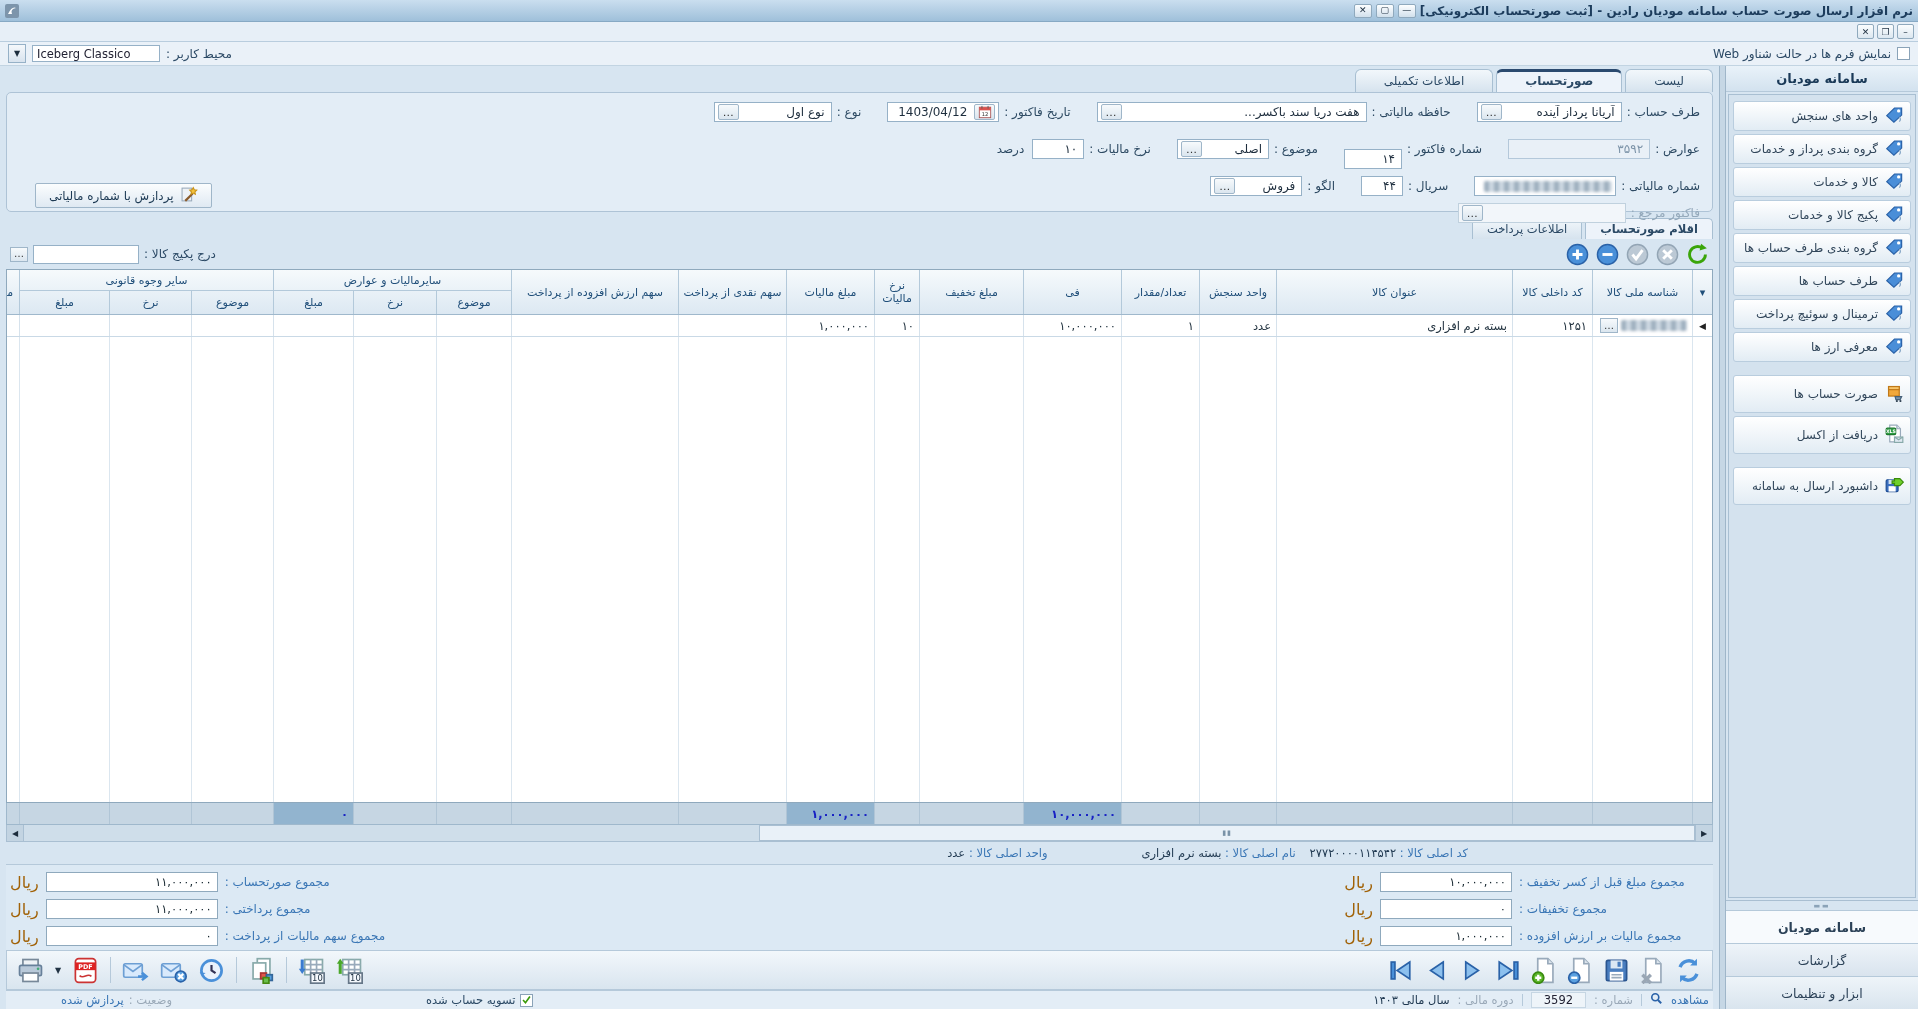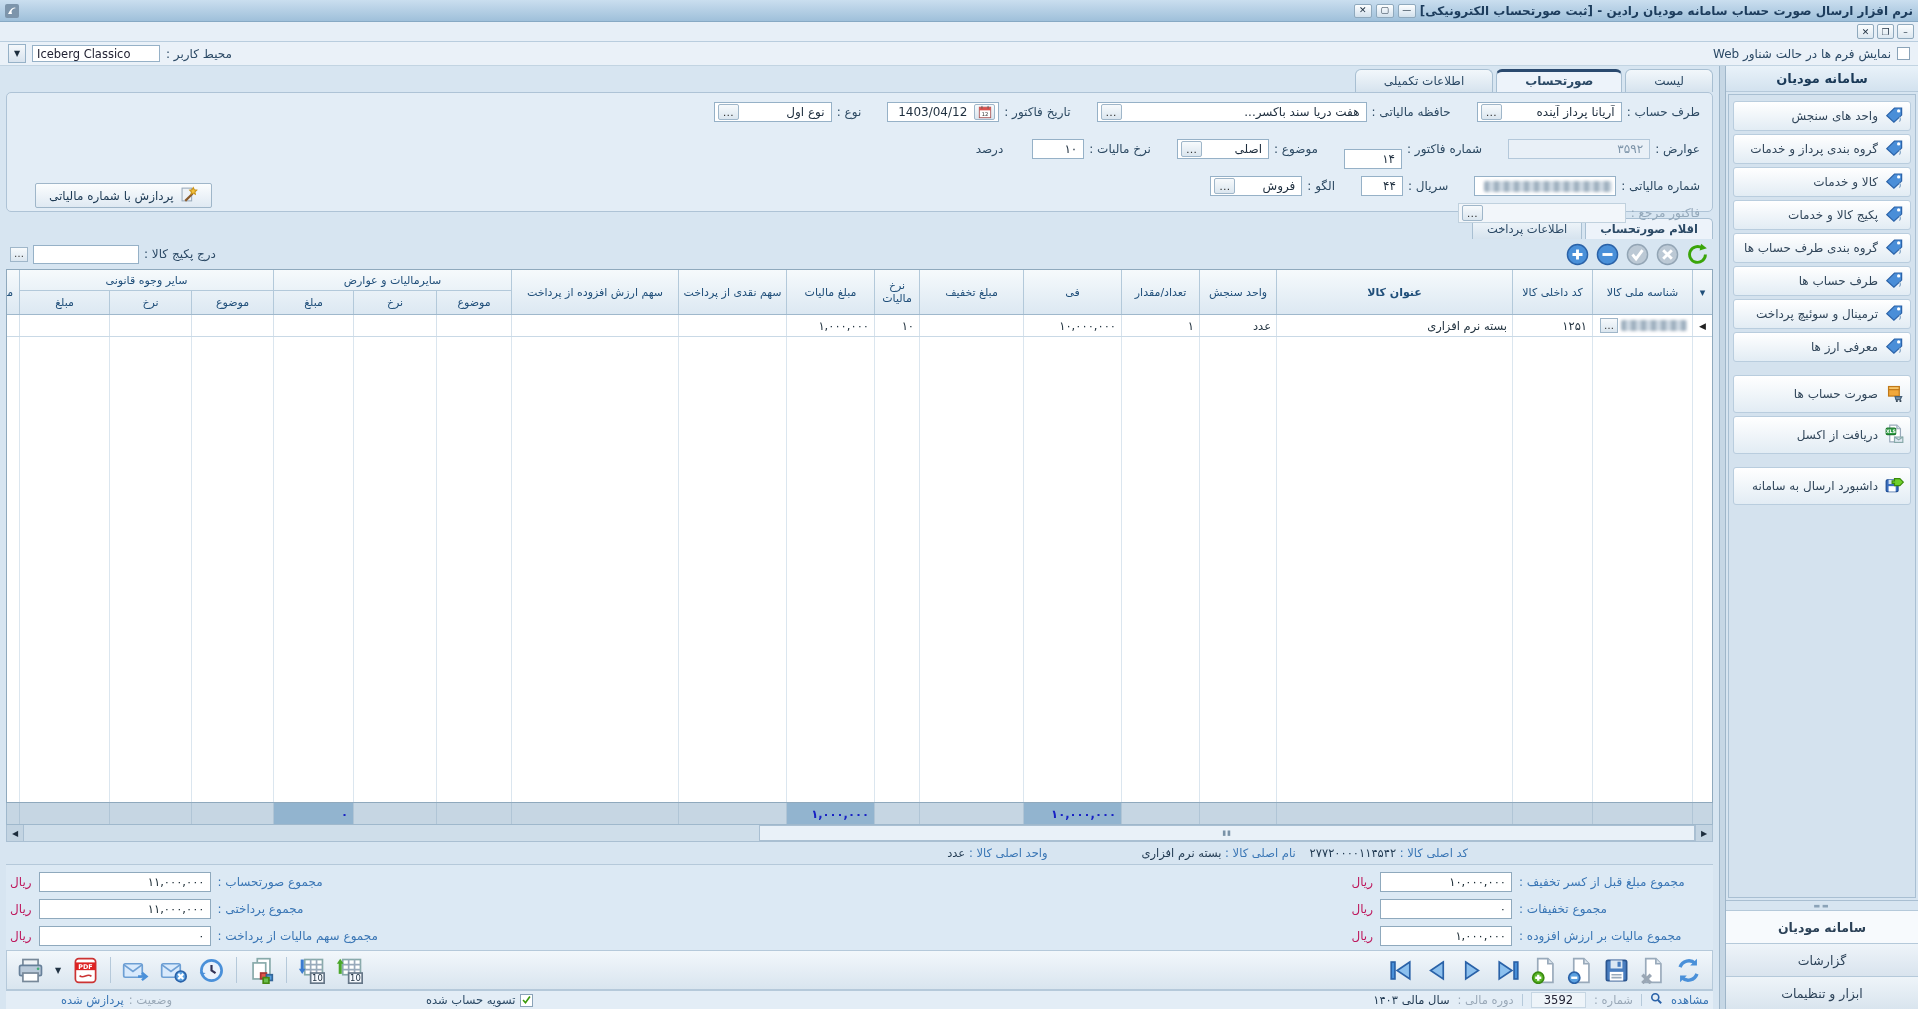--- a/index.html
+++ b/index.html
@@ -47,21 +47,21 @@
   .fpair{display:flex;align-items:center;gap:5px}
   .flabel{font-size:12px;color:#2d4a63;white-space:nowrap}
   .flabel.dis{color:#93a8ba}
   .ffield{height:20px;background:#fff;border:1px solid #96b1c7;display:flex;align-items:center;font-size:12px;color:#1d2d3d;padding:0 3px;overflow:hidden;flex:none}
   .ffield.flat{background:#e9f0f7;border-color:#b4c8da;color:#7c93a8}
   .ffield.dis{background:#f2f6fa;border-color:#c0d1de}
   .fval{white-space:nowrap;overflow:hidden;text-overflow:ellipsis;flex:1;text-align:right;padding:0 3px}
   .ffield.ltrv .fval{direction:ltr;text-align:center}
   .fbtn{width:21px;height:16px;background:linear-gradient(#f7fafc,#dbe6ef);border:1px solid #9fb6c9;font-size:11px;line-height:1;display:flex;align-items:center;justify-content:center;color:#333;cursor:pointer;flex:none;border-radius:2px}
   .fbtn svg{width:14px;height:14px}
-  .fsuffix{font-size:12px;color:#2d4a63;margin-right:24px}
+  .fsuffix{font-size:12px;color:#2d4a63;margin-right:3px}
   .process-btn{position:absolute;left:28px;bottom:3px;height:25px;padding:0 13px;display:flex;align-items:center;gap:7px;background:linear-gradient(#fbfdfe,#dfe9f2);border:1px solid #9fb6c9;border-radius:2px;font-size:12px;color:#1d3a54;cursor:pointer}
   .process-btn svg{width:17px;height:17px}
 
   .itemtabs{height:24px;display:flex;align-items:flex-end;gap:3px;margin-top:3px}
   .itab{padding:3px 14px;font-size:11.5px;color:#2c4a66;background:linear-gradient(#f2f7fb,#d6e3ee);border:1px solid #a8bfd2;border-bottom:none;border-radius:5px 5px 0 0;cursor:pointer}
   .itab.active{background:#edf3fa;font-weight:bold}
 
   
   .gridbar{height:30px;display:flex;align-items:center;justify-content:space-between;padding:2px 4px;flex:none}
   .gicons{display:flex;gap:7px;align-items:center}
@@ -103,21 +103,21 @@
   .gap-lg{margin-right:80px}
 
   
   .totals{height:86px;border-top:1px solid #b5c9da;background:#dce9f4;display:flex;justify-content:space-between;padding:7px 4px 4px;flex:none}
   .tgroup{display:flex;flex-direction:column;gap:7px}
   .trow{display:flex;align-items:center;gap:7px}
   .tlabel{font-size:12px;color:#3a76b5;white-space:nowrap;text-align:left}
   .tg-r .tlabel{width:190px}.tg-l .tlabel{width:200px}
   .tfield{height:20px;background:#fff;border:1px solid #8fa9bd;display:flex;align-items:center;padding:0 5px;font-size:11.5px;color:#16262f}
   .tg-r .tfield{width:132px}.tg-l .tfield{width:172px}
-  .tunit{font-size:12px;color:#be185d}
+  .tunit{font-size:16px;color:#a16207}
 
   
   .btoolbar{height:40px;display:flex;justify-content:space-between;align-items:center;background:linear-gradient(#f2f7fb,#d9e5ef);border:1px solid #b5c9da;padding:0 10px;flex:none}
   .bticons{display:flex;align-items:center;gap:11px;direction:ltr}
   .btsep{width:1px;height:26px;background:#b5c9da}
   .bticon{width:27px;height:27px;cursor:pointer}
   .bticon svg{width:27px;height:27px}
   .ddarrow{font-size:8px;color:#234;cursor:pointer}
   .statusbar{height:19px;background:#e3edf6;border-top:1px solid #b5c9da;position:relative;font-size:11.5px;flex:none}
   .st-right{position:absolute;right:4px;top:0;bottom:0;display:flex;align-items:center;gap:8px}
@@ -424,21 +424,21 @@
         <span class="pkg-input"></span>
         <span class="cdots">…</span>
       </div>
     </div>
 
     <div class="grid">
       <div class="ghead" id="grid-head">
           <div class="hcell" style="width: 20px;">▾</div>
           <div class="hcell" style="width: 100px;">شناسه ملی کالا</div>
           <div class="hcell" style="width: 80px;">کد داخلی کالا</div>
-          <div class="hcell" style="width: 236px; font-weight: bold;">عنوان کالا</div>
+          <div class="hcell" style="width: 236px;">عنوان کالا</div>
           <div class="hcell" style="width: 77px;">واحد سنجش</div>
           <div class="hcell" style="width: 78px;">تعداد/مقدار</div>
           <div class="hcell" style="width: 98px;">فی</div>
           <div class="hcell" style="width: 104px;">مبلغ تخفیف</div>
           <div class="hcell" style="width: 45px;">نرخ مالیات</div>
           <div class="hcell" style="width: 88px;">مبلغ مالیات</div>
           <div class="hcell" style="width: 108px;">سهم نقدی از پرداخت</div>
           <div class="hcell" style="width: 167px;">سهم ارزش افزوده از پرداخت</div>
           <div class="gunit" style="width: 238px;">
             <div class="gtop">سایرمالیات و عوارض</div>

